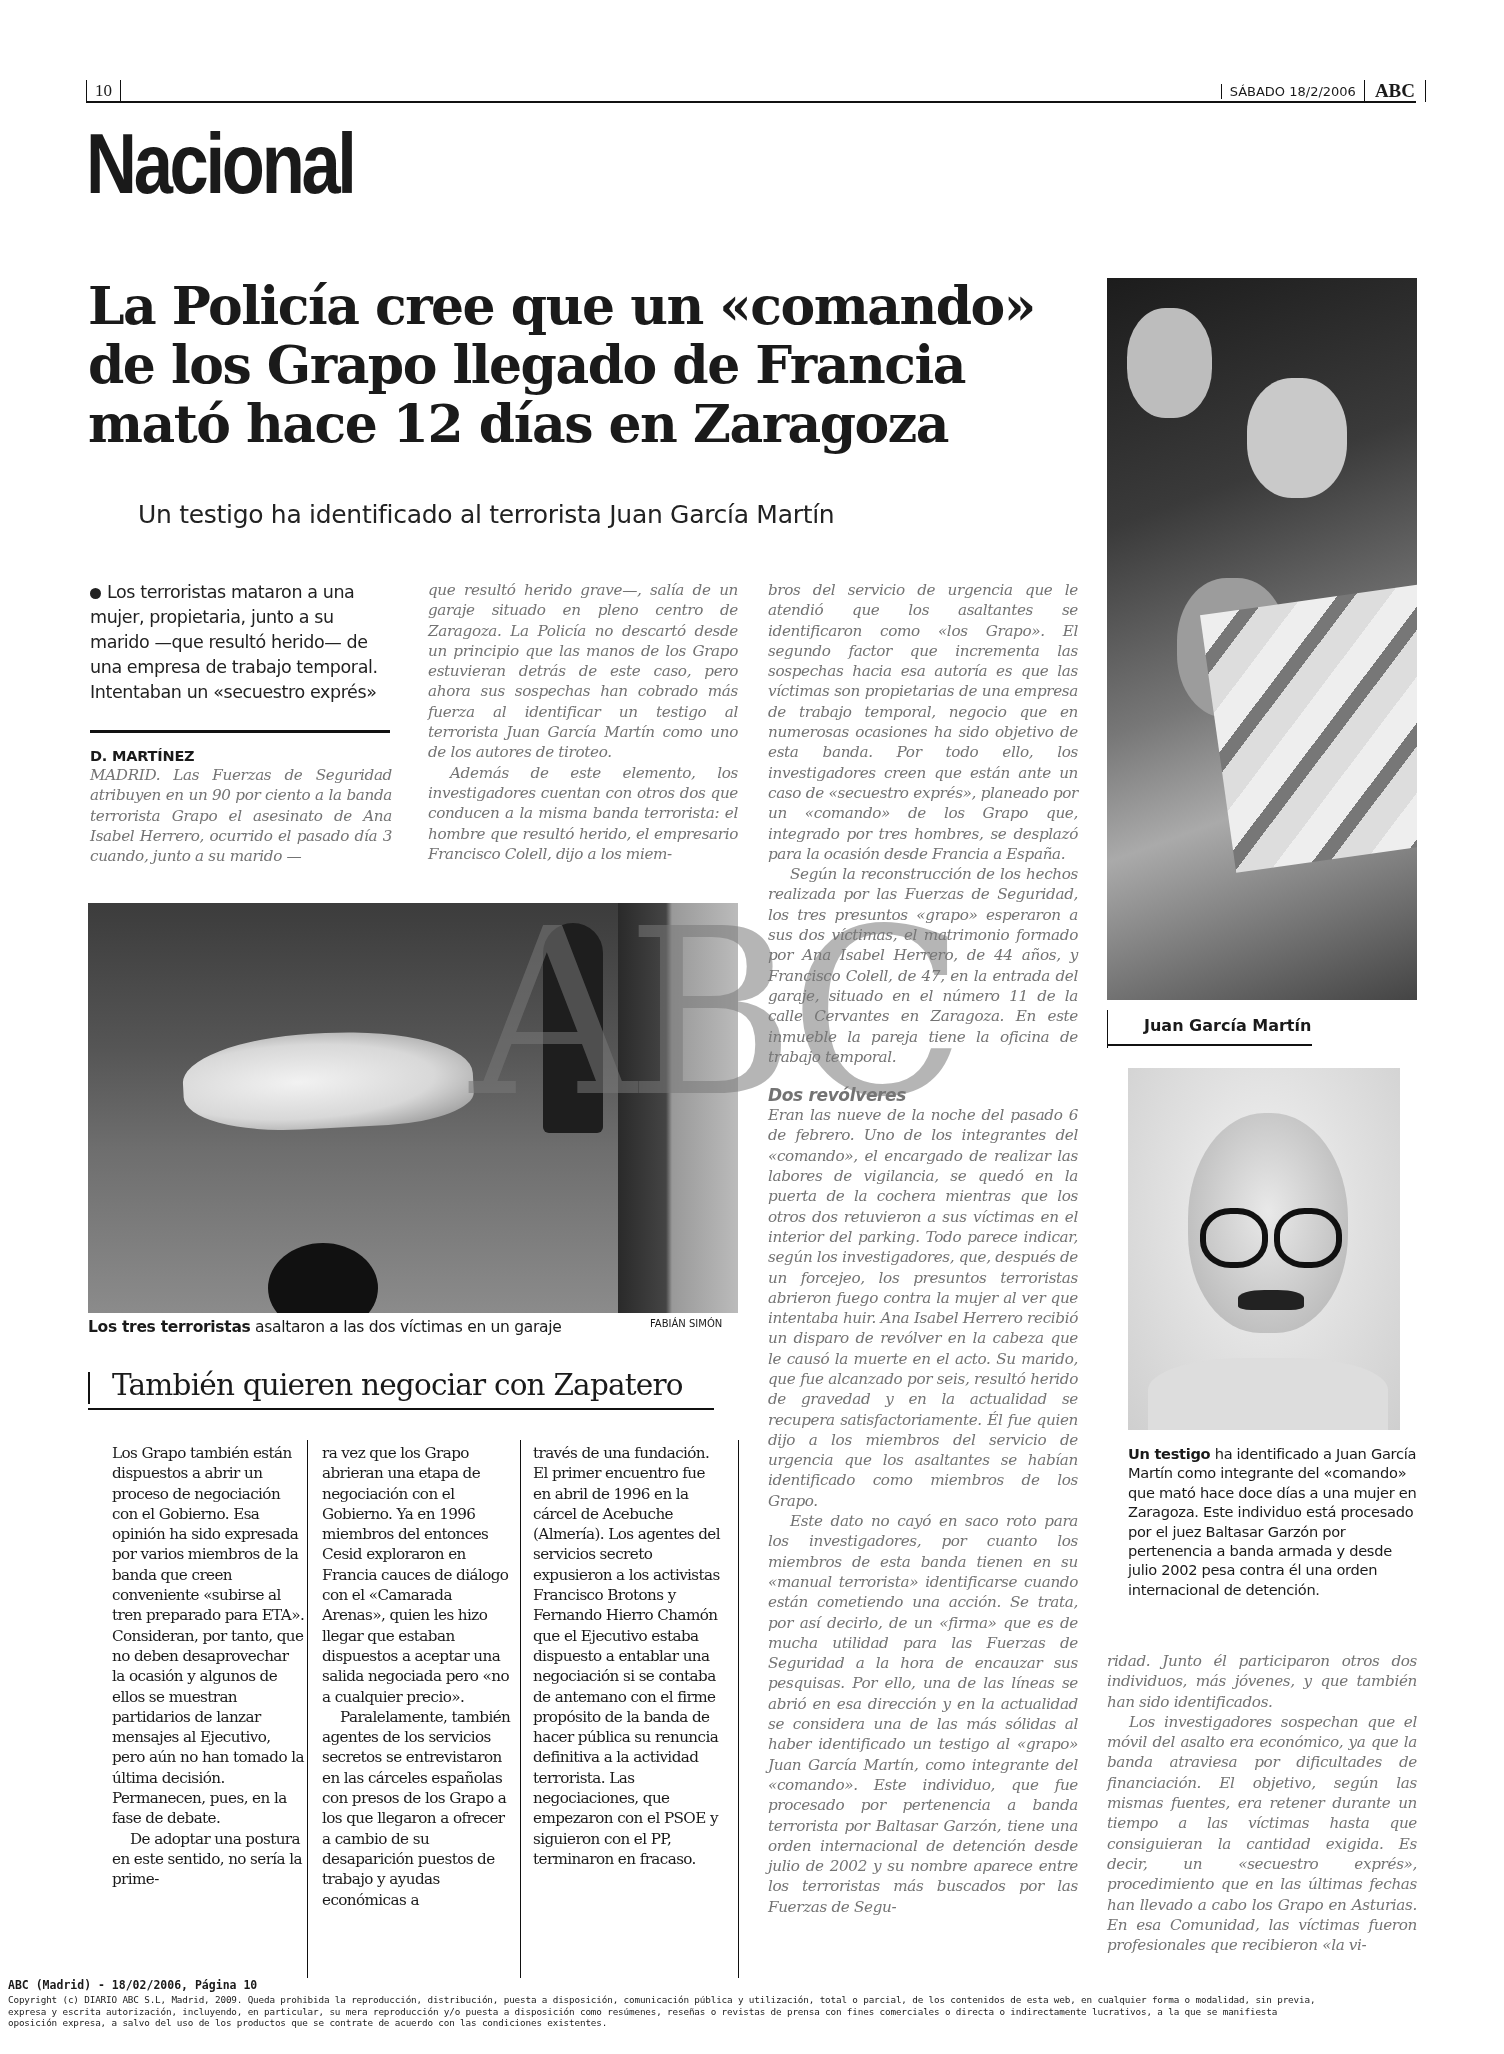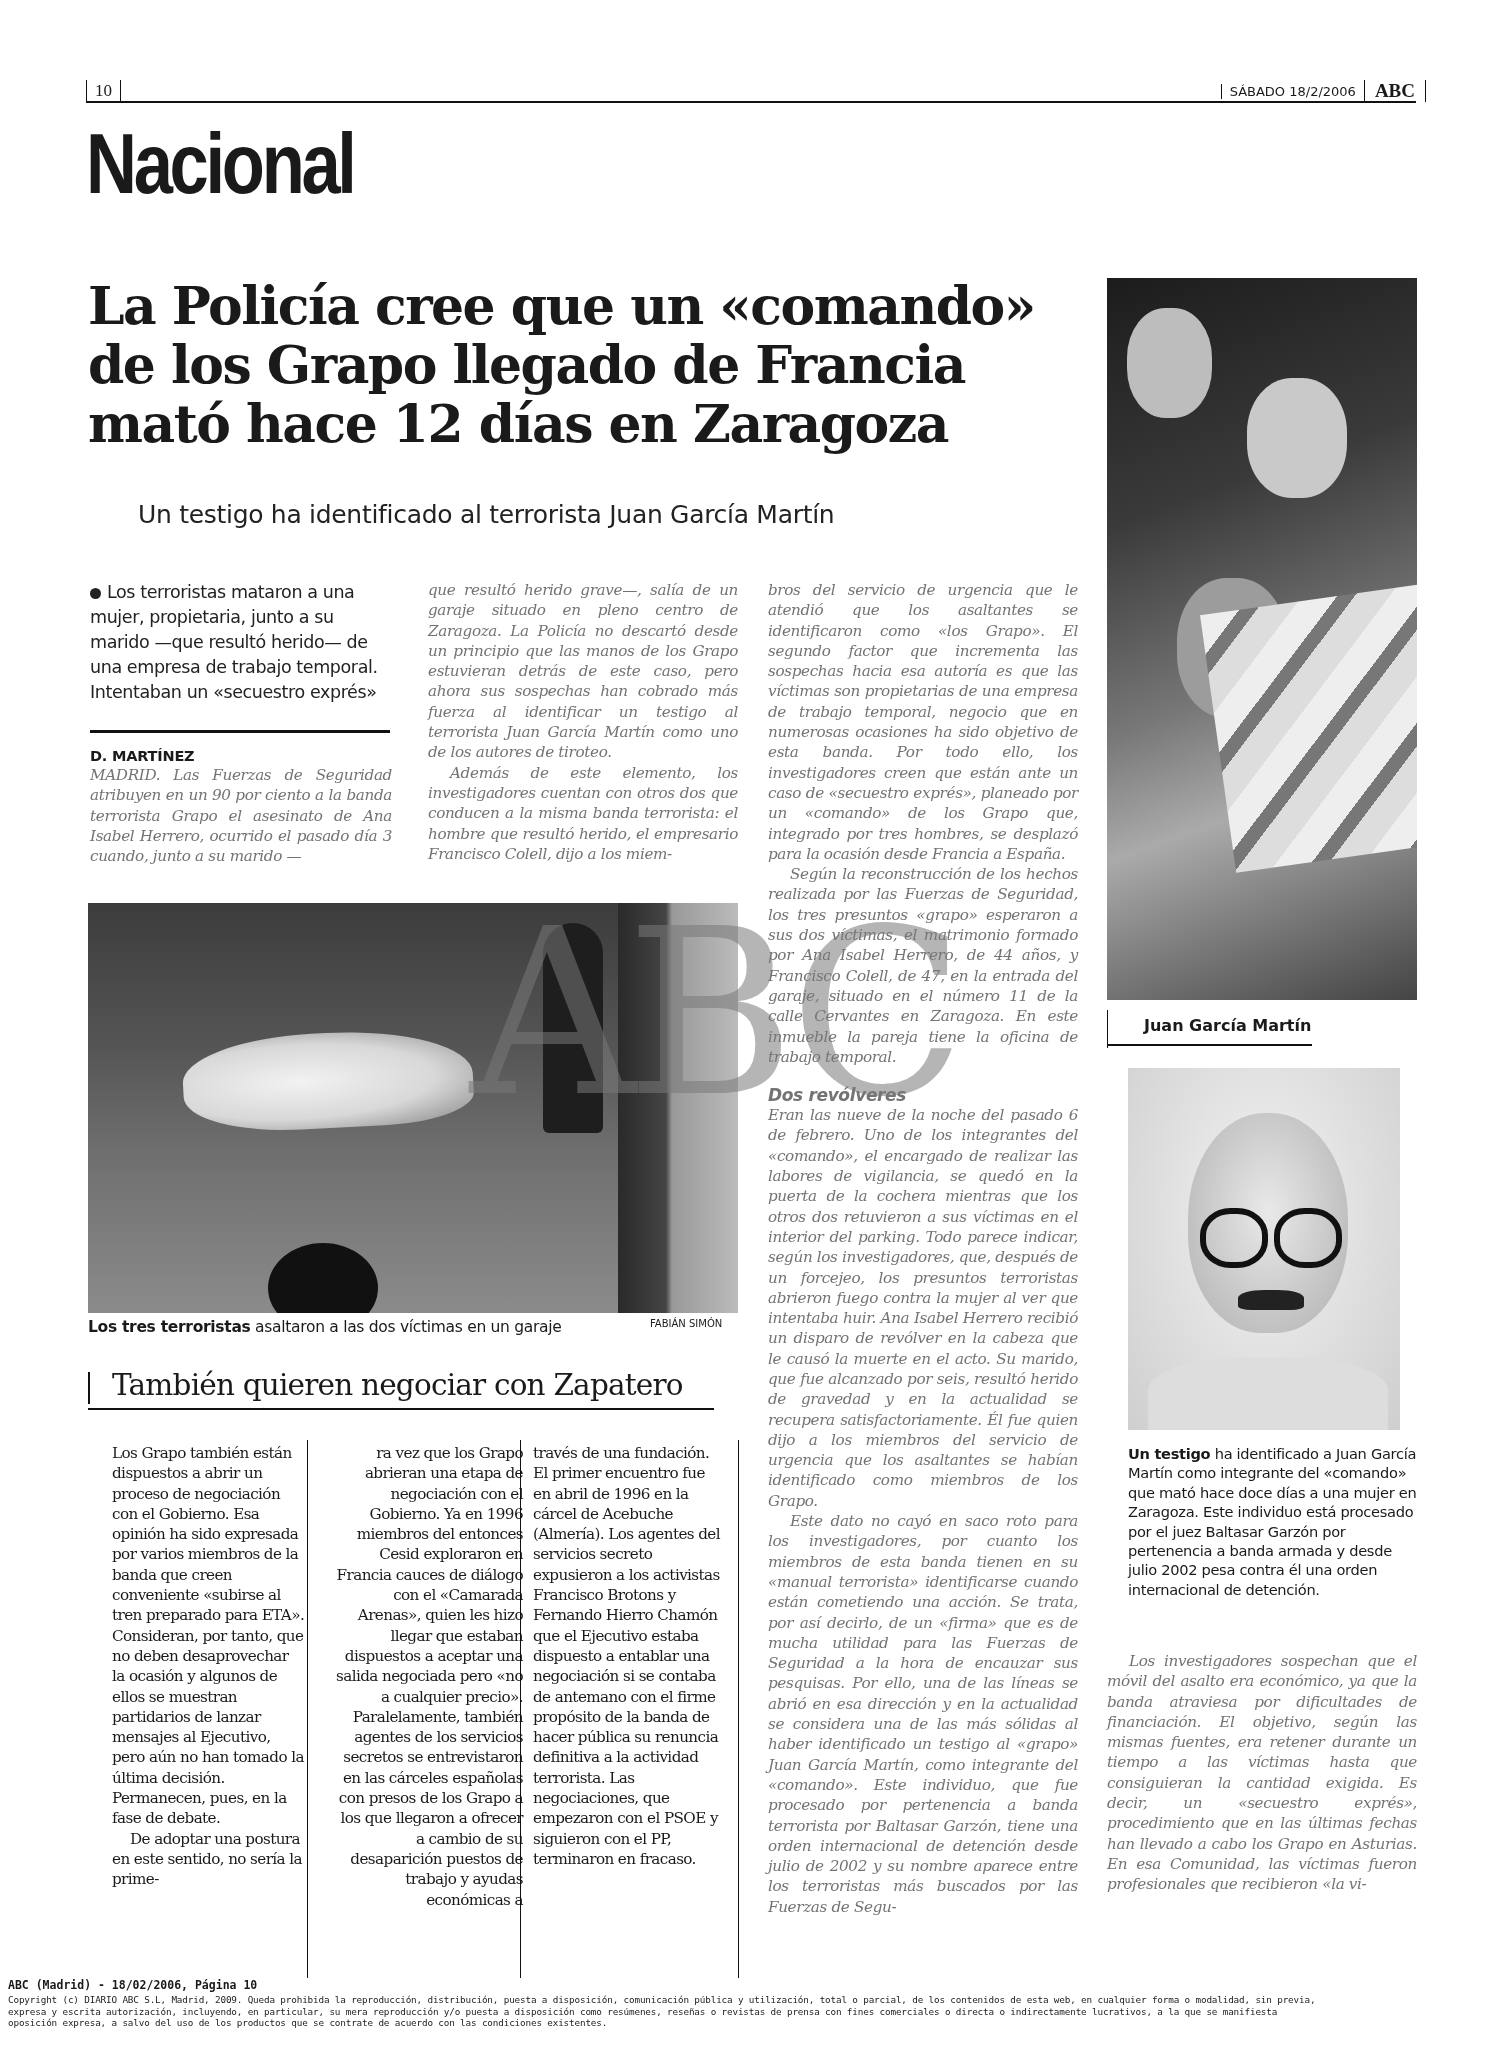--- a/index.html
+++ b/index.html
@@ -100,20 +100,21 @@
 </div>
 <div class="col" style="left:768px;top:580px;width:310px;">
   <p class="noindent">bros del servicio de urgencia que le atendió que los asaltantes se identificaron como «los Grapo». El segundo factor que incrementa las sospechas hacia esa autoría es que las víctimas son propietarias de una empresa de trabajo temporal, negocio que en numerosas ocasiones ha sido objetivo de esta banda. Por todo ello, los investigadores creen que están ante un caso de «secuestro exprés», planeado por un «comando» de los Grapo que, integrado por tres hombres, se desplazó para la ocasión desde Francia a España.</p>
   <p>Según la reconstrucción de los hechos realizada por las Fuerzas de Seguridad, los tres presuntos «grapo» esperaron a sus dos víctimas, el matrimonio formado por Ana Isabel Herrero, de 44 años, y Francisco Colell, de 47, en la entrada del garaje, situado en el número 11 de la calle Cervantes en Zaragoza. En este inmueble la pareja tiene la oficina de trabajo temporal.</p>
   <div style="height:18px"></div>
   <div class="sans" style="font-weight:bold;font-size:17px;line-height:20px;">Dos revólveres</div>
   <p class="noindent">Eran las nueve de la noche del pasado 6 de febrero. Uno de los integrantes del «comando», el encargado de realizar las labores de vigilancia,  se quedó en la puerta de la cochera mientras que los otros dos retuvieron a sus víctimas en el interior del parking. Todo parece indicar, según los investigadores, que, después de un forcejeo, los presuntos terroristas abrieron fuego contra la mujer al ver que intentaba huir. Ana Isabel Herrero recibió un disparo de revólver en la cabeza que le causó la muerte en el acto. Su marido, que fue alcanzado por seis, resultó herido de gravedad y en la actualidad se recupera satisfactoriamente. Él fue quien dijo a los miembros del servicio de urgencia que los asaltantes se habían identificado como miembros de los Grapo.</p>
   <p>Este dato no cayó en saco roto para los investigadores, por cuanto los miembros de esta banda tienen en su «manual terrorista» identificarse cuando están cometiendo una acción. Se trata, por así decirlo, de un «firma» que es de mucha utilidad para las Fuerzas de Seguridad a la hora de encauzar sus pesquisas. Por ello, una de las líneas se abrió en esa dirección y en la actualidad se considera una de las más sólidas al haber identificado un testigo al «grapo» Juan García Martín, como integrante del «comando». Este individuo, que fue procesado por pertenencia a banda terrorista por Baltasar Garzón, tiene una orden internacional de detención desde julio de 2002 y su nombre aparece entre los terroristas más buscados por las Fuerzas de Segu-</p>
 </div>
 <div class="col" style="left:1107px;top:1651px;width:310px;">
+  <p class="noindent">ridad. Junto él participaron otros dos individuos, más jóvenes, y que también han sido identificados.</p>
   <p>Los investigadores sospechan que el móvil del asalto era económico, ya que la banda atraviesa por dificultades de financiación. El objetivo, según las mismas fuentes, era retener durante un tiempo a las víctimas hasta que consiguieran la cantidad exigida. Es decir, un «secuestro exprés», procedimiento que en las últimas fechas han llevado a cabo los Grapo en Asturias. En esa Comunidad, las víctimas fueron profesionales que recibieron «la vi-</p>
 </div>
 
 <div id="photo-main" class="photo">
   <div class="sheet"></div>
   <div class="fig"></div>
   <div class="wall"></div>
   <div class="head"></div>
 </div>
 <div id="photo-caption" class="abs"><b>Los tres terroristas</b><span> asaltaron a las dos víctimas en un garaje</span></div>
@@ -142,21 +143,21 @@
 
 <div id="sidebar-vrule" class="abs"></div>
 <div id="sidebar-title" class="abs">También quieren negociar con Zapatero</div>
 <div id="sidebar-rule" class="abs"></div>
 
 <div class="sb-col" style="left:112px;">
   <p>Los Grapo también están dispuestos a abrir un proceso de negociación con el Gobierno. Esa opinión ha sido expresada por varios miembros de la banda que creen conveniente «subirse al tren preparado para ETA». Consideran, por tanto, que no deben desaprovechar la ocasión y algunos de ellos se muestran partidarios de lanzar mensajes al Ejecutivo, pero aún no han tomado la última decisión. Permanecen, pues, en la fase de debate.</p>
   <p class="ind">De adoptar una postura en este sentido, no sería la prime-</p>
 </div>
 <div class="sb-sep" style="left:307px;"></div>
-<div class="sb-col" style="left:330px;text-align:right;">
+<div class="sb-col" style="left:322px;">
   <p>ra vez que los Grapo abrieran una etapa de negociación con el Gobierno. Ya en 1996 miembros del entonces Cesid exploraron en Francia cauces de diálogo con el «Camarada Arenas», quien les hizo llegar que estaban dispuestos a aceptar una salida negociada pero «no a cualquier precio».</p>
   <p class="ind">Paralelamente, también agentes de los servicios secretos se entrevistaron en las cárceles españolas con presos de los Grapo a los que llegaron a ofrecer a cambio de su desaparición puestos de trabajo y ayudas económicas a</p>
 </div>
 <div class="sb-sep" style="left:520px;"></div>
 <div class="sb-col" style="left:533px;">
   <p>través de una fundación. El primer encuentro fue en abril de 1996 en la cárcel de Acebuche (Almería). Los agentes del servicios secreto expusieron a los activistas Francisco Brotons y Fernando Hierro Chamón que el Ejecutivo estaba dispuesto a entablar una negociación si se contaba de antemano con el firme propósito de la banda de hacer pública su renuncia definitiva a la actividad terrorista. Las negociaciones, que empezaron con el PSOE y siguieron con el PP, terminaron en fracaso.</p>
 </div>
 <div class="sb-sep" style="left:738px;"></div>
 
 <div id="footer-source" class="abs">ABC (Madrid) - 18/02/2006, Página 10</div>

